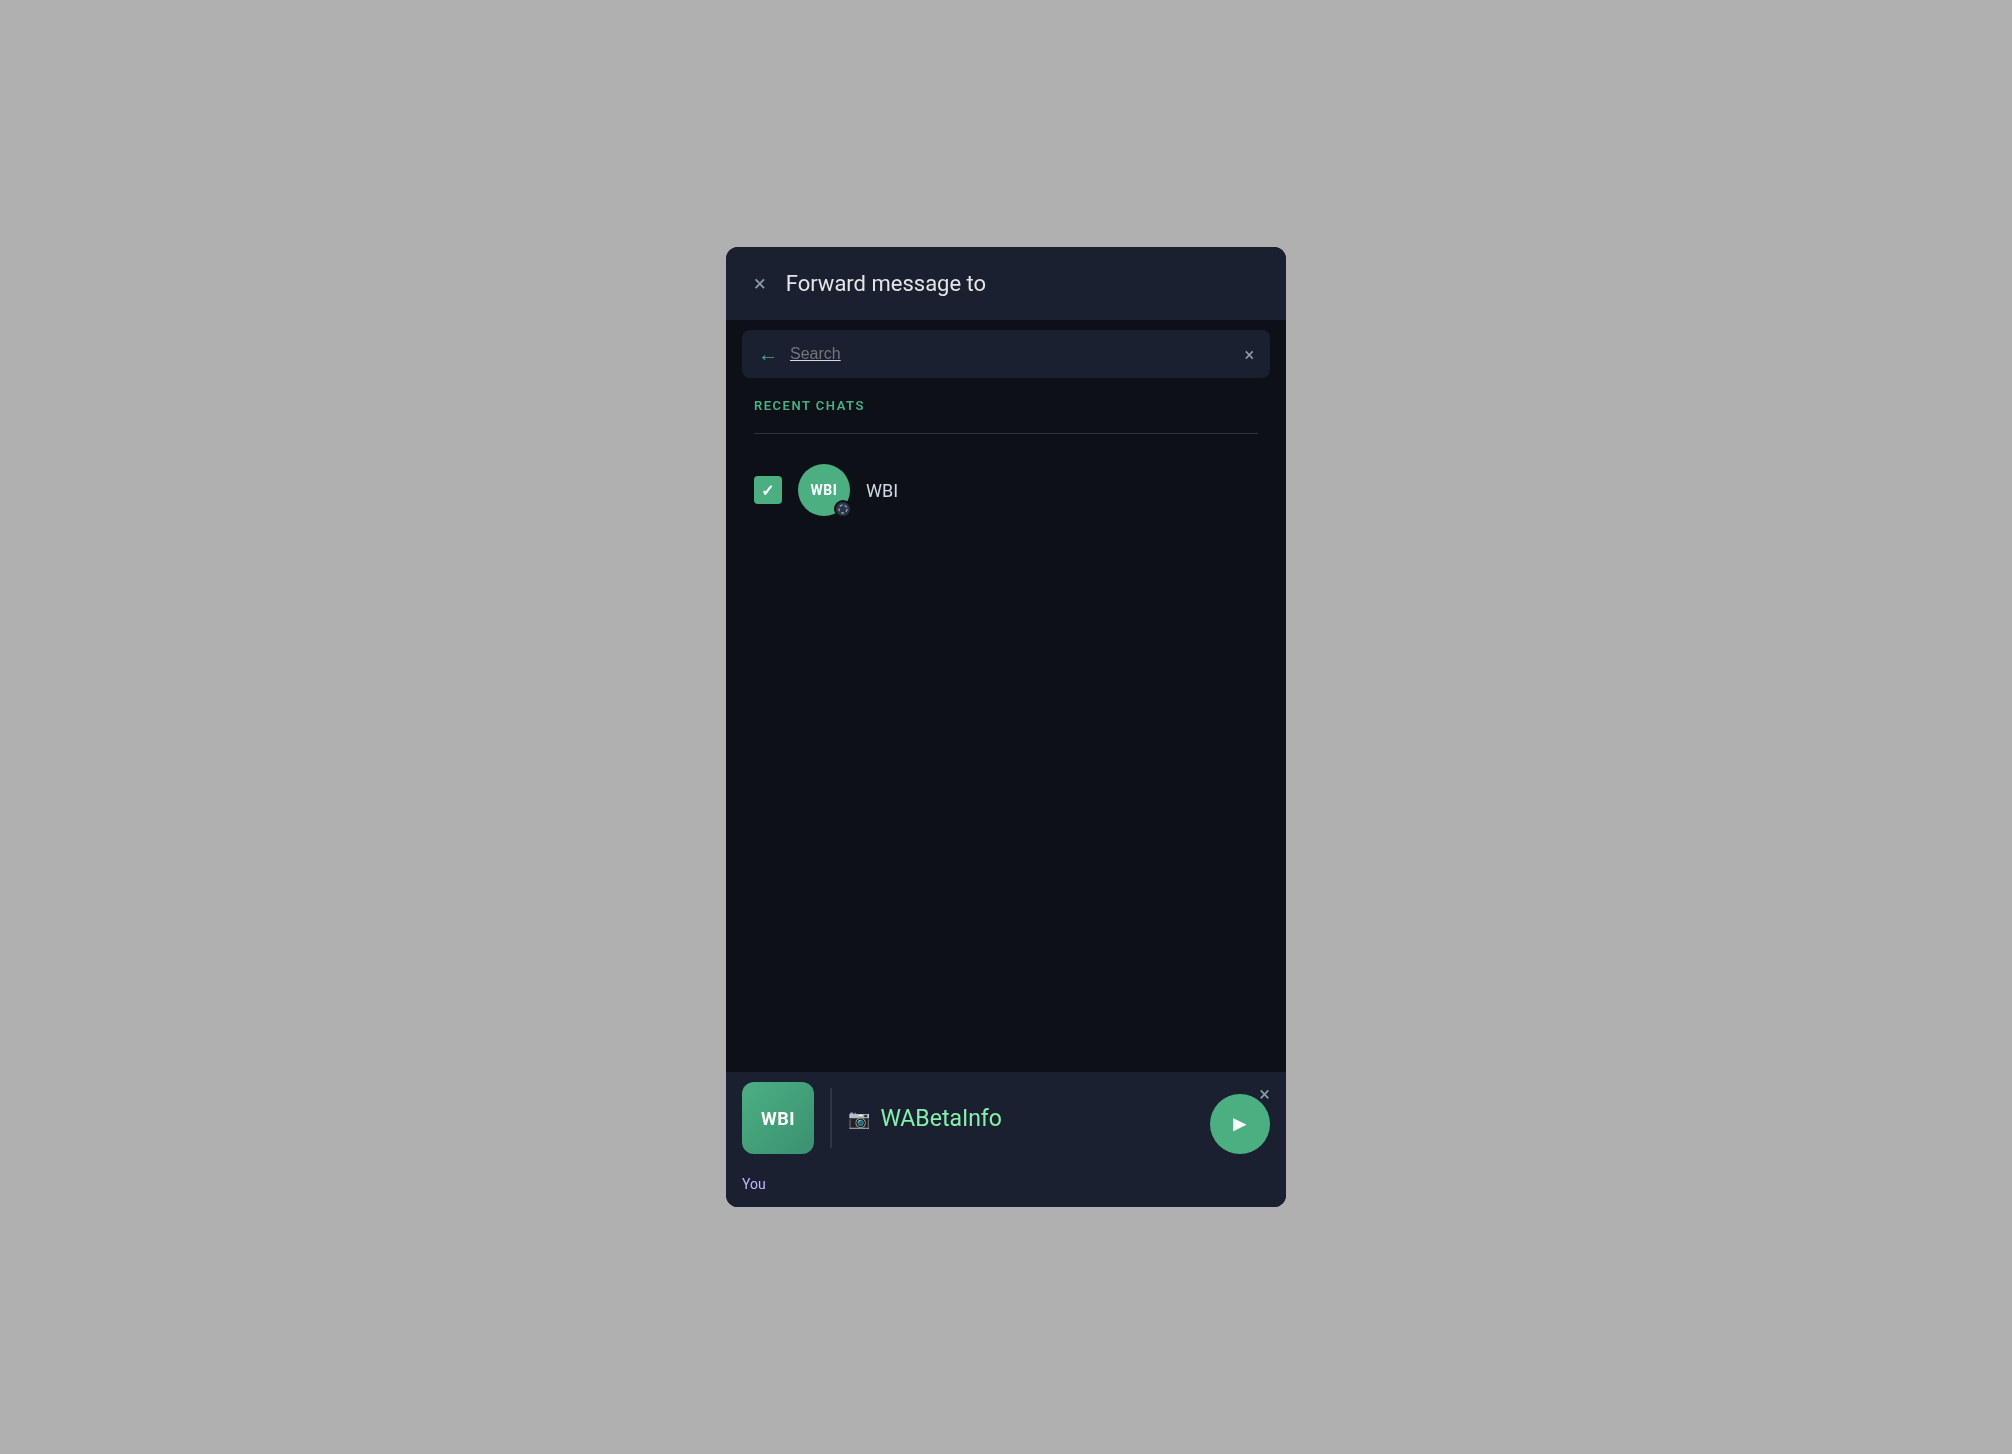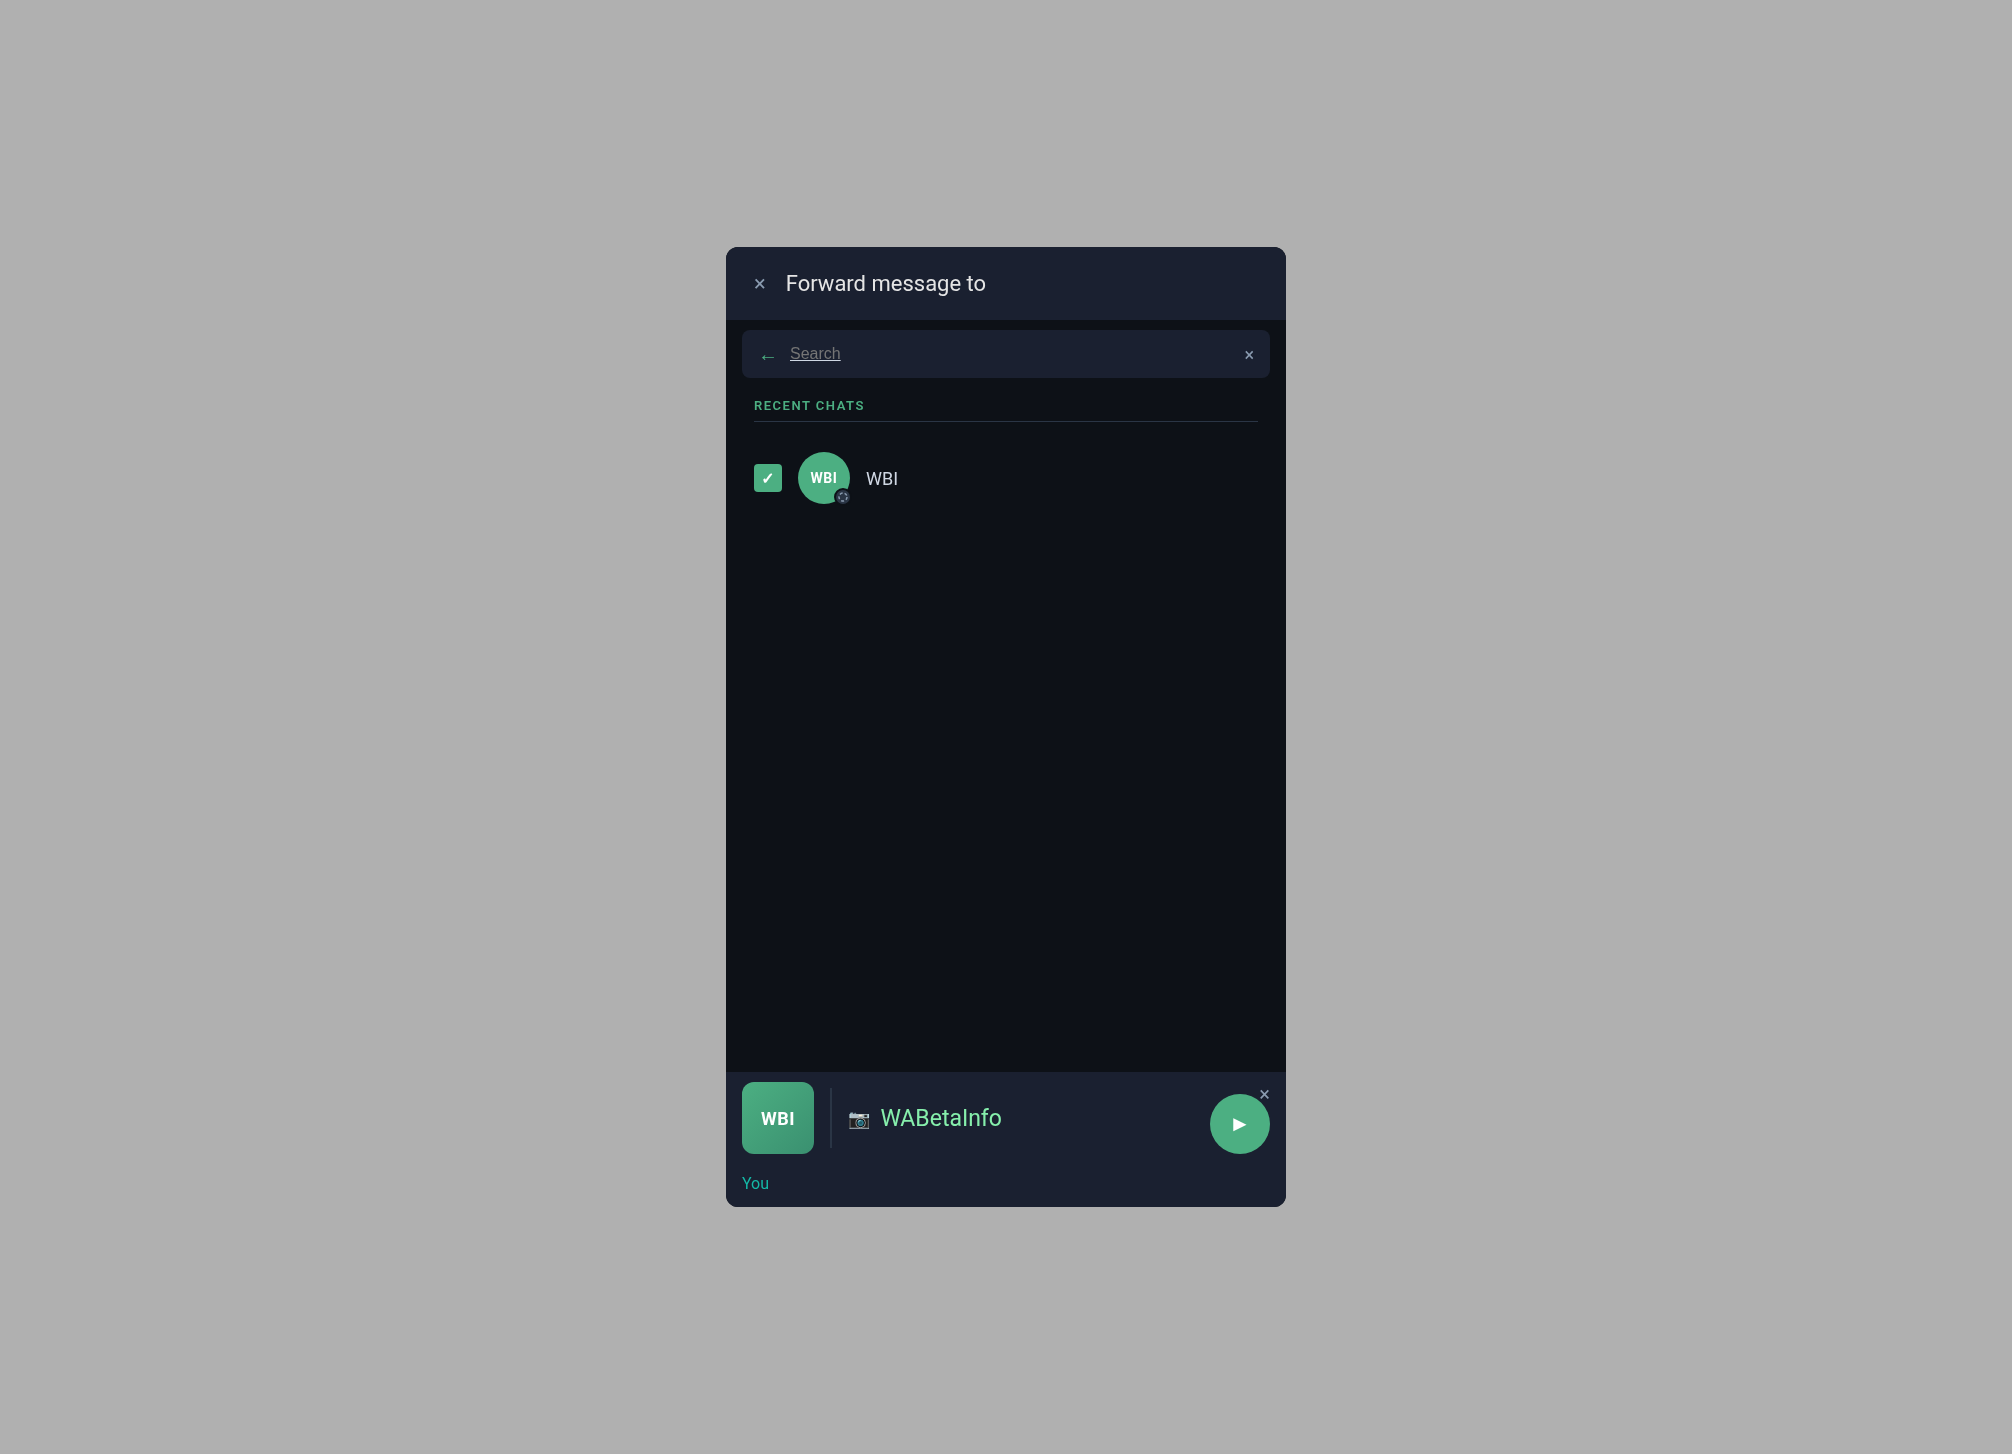--- a/index.html
+++ b/index.html
@@ -87,21 +87,21 @@
       flex: 1;
       padding: 20px 16px;
       overflow-y: auto;
     }
 
     .section-label {
       color: #4caf82;
       font-size: 13px;
       font-weight: 600;
       letter-spacing: 1.5px;
-      margin-bottom: 8px;
+      margin-bottom: 20px;
       padding: 0 12px;
     }
 
     .divider {
       height: 1px;
       background-color: #2a3545;
       margin: 0 12px 20px;
     }
 
     
@@ -286,22 +286,22 @@
       color: white;
       font-size: 22px;
     }
 
     
     .you-label-area {
       padding: 10px 16px 14px;
     }
 
     .you-label {
-      color: #14b8a6;
-      font-size: 16px;
+      color: #c4b5fd;
+      font-size: 14px;
       font-weight: 400;
     }
   </style>
 </head>
 <body>
 
 <div class="modal-container">
 
   <div class="modal-header">
     <span class="close-x-icon">×</span>

